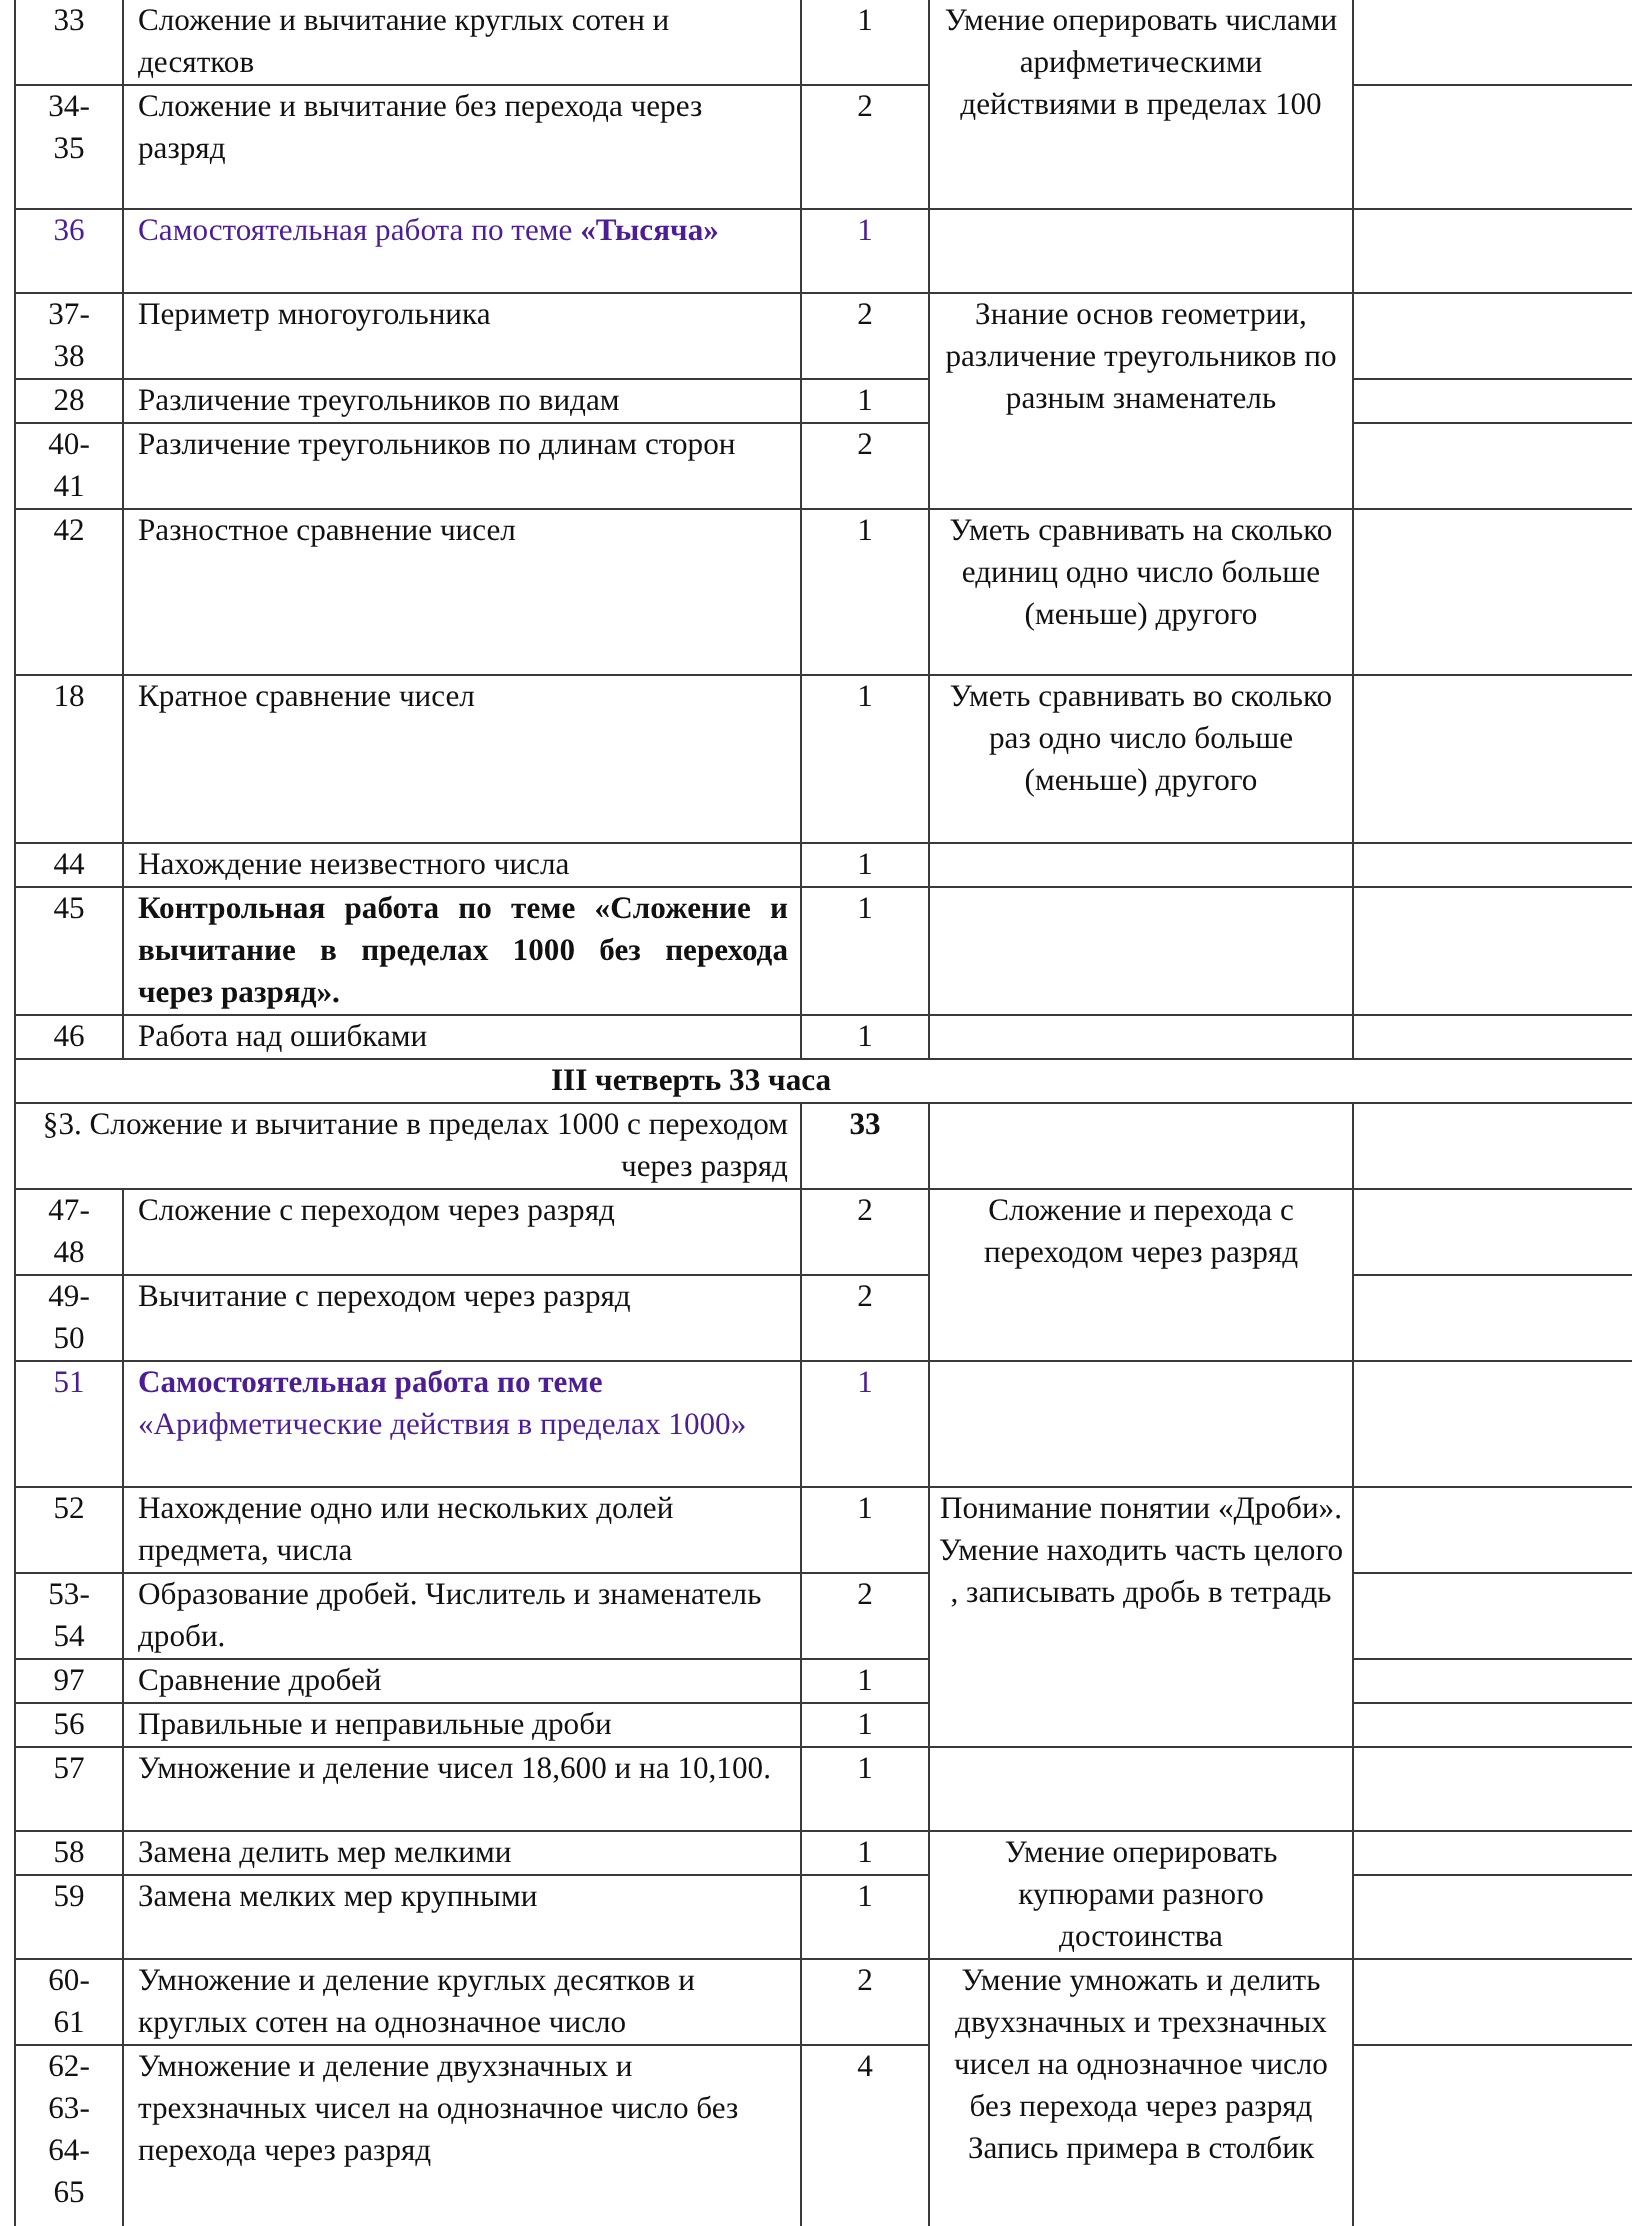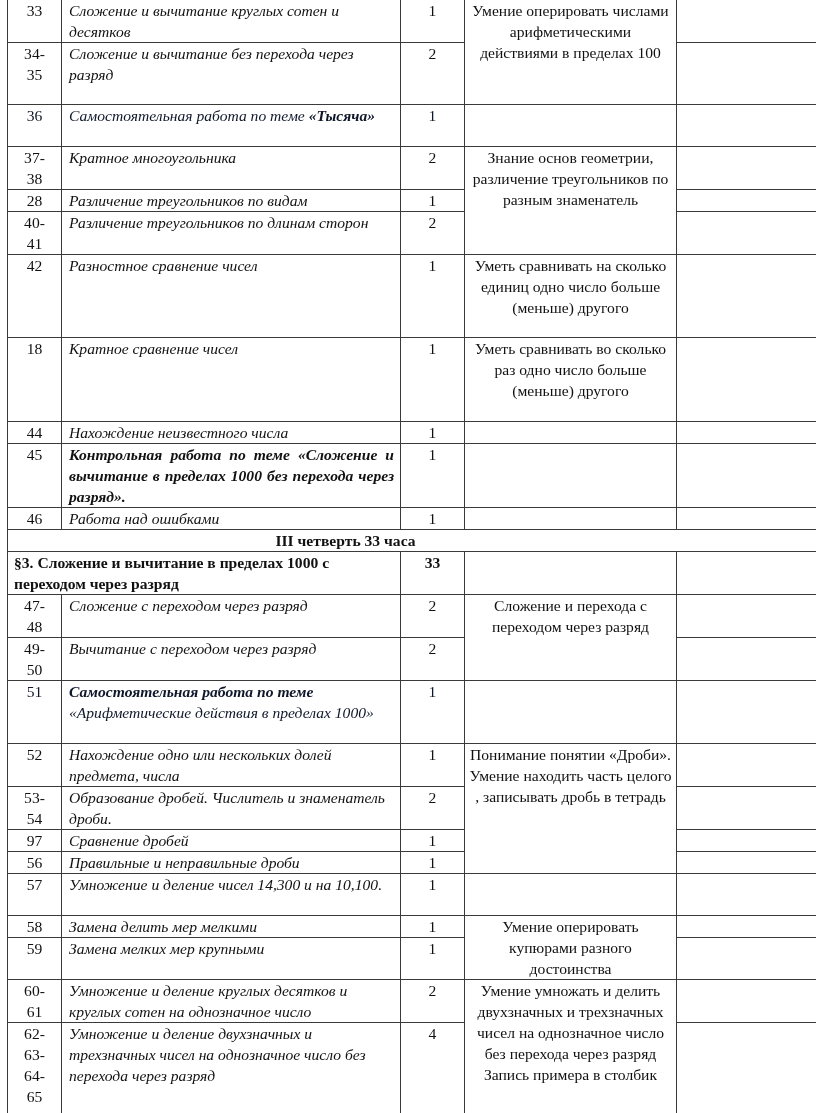--- a/index.html
+++ b/index.html
@@ -7,26 +7,26 @@
          font-family:"Liberation Serif", "DejaVu Serif", serif; color:#111; }
   .doc { position:absolute; left:7px; top:-1px; width:830px; }
   table { border-collapse:collapse; table-layout:fixed; width:830px; }
   td { border:1.3px solid #3a3a3a; vertical-align:top; font-size:15.6px; line-height:21px;
        padding:0 6px; overflow:hidden; }
   col.c1 { width:54px; } col.c2 { width:339px; } col.c3 { width:64px; }
   col.c4 { width:212px; } col.c5 { width:161px; }
   td.num { text-align:center; padding:0 2px; }
   td.hrs { text-align:center; }
   td.skill { text-align:center; padding:0 4px; }
-  td.topic { padding-left:7px; padding-right:6px;font-style:italic; }
-  .blue { color:#0f172a; }
+  td.topic { padding-left:7px; padding-right:6px; }
+  .blue { color:#4c1d95; }
   .bold { font-weight:bold; }
   .justify { text-align:justify; text-align-last:left;margin-left:36px; }
   .quarter { text-align:center; font-weight:bold; padding-right:160px; }
-  td.section { font-weight:bold; padding-left:6px; }
+  td.section { font-weight:normal; padding-left:6px;text-align:right; }
 </style>
 </head>
 <body>
 
 <div class="doc">
 <table>
   <colgroup>
         <col class="c1">
         <col class="c2">
         <col class="c3">
@@ -55,21 +55,21 @@
       <td class="num blue">36</td>
       <td class="topic blue"><span>Самостоятельная работа по теме </span><span class="bold">«Тысяча»</span></td>
       <td class="hrs blue">1</td>
       <td></td>
       <td></td>
     </tr>
 
     <tr style="height:42px">
       <td class="num" style="white-space:pre-line">37-
 38</td>
-      <td class="topic">Кратное многоугольника</td>
+      <td class="topic">Периметр многоугольника</td>
       <td class="hrs">2</td>
       <td class="skill" rowspan="3">Знание  основ геометрии, различение треугольников по разным знаменатель</td>
       <td></td>
     </tr>
 
     <tr style="height:21px">
       <td class="num">28</td>
       <td class="topic">Различение треугольников по видам</td>
       <td class="hrs">1</td>
       <td></td>
@@ -184,21 +184,21 @@
 
     <tr style="height:21px">
       <td class="num">56</td>
       <td class="topic">Правильные и неправильные дроби</td>
       <td class="hrs">1</td>
       <td></td>
     </tr>
 
     <tr style="height:42px">
       <td class="num">57</td>
-      <td class="topic">Умножение и деление  чисел 14,300 и на 10,100.</td>
+      <td class="topic">Умножение и деление  чисел 18,600 и на 10,100.</td>
       <td class="hrs">1</td>
       <td></td>
       <td></td>
     </tr>
 
     <tr style="height:21px">
       <td class="num">58</td>
       <td class="topic">Замена делить мер мелкими</td>
       <td class="hrs">1</td>
       <td class="skill" rowspan="2">Умение оперировать купюрами разного достоинства</td>

